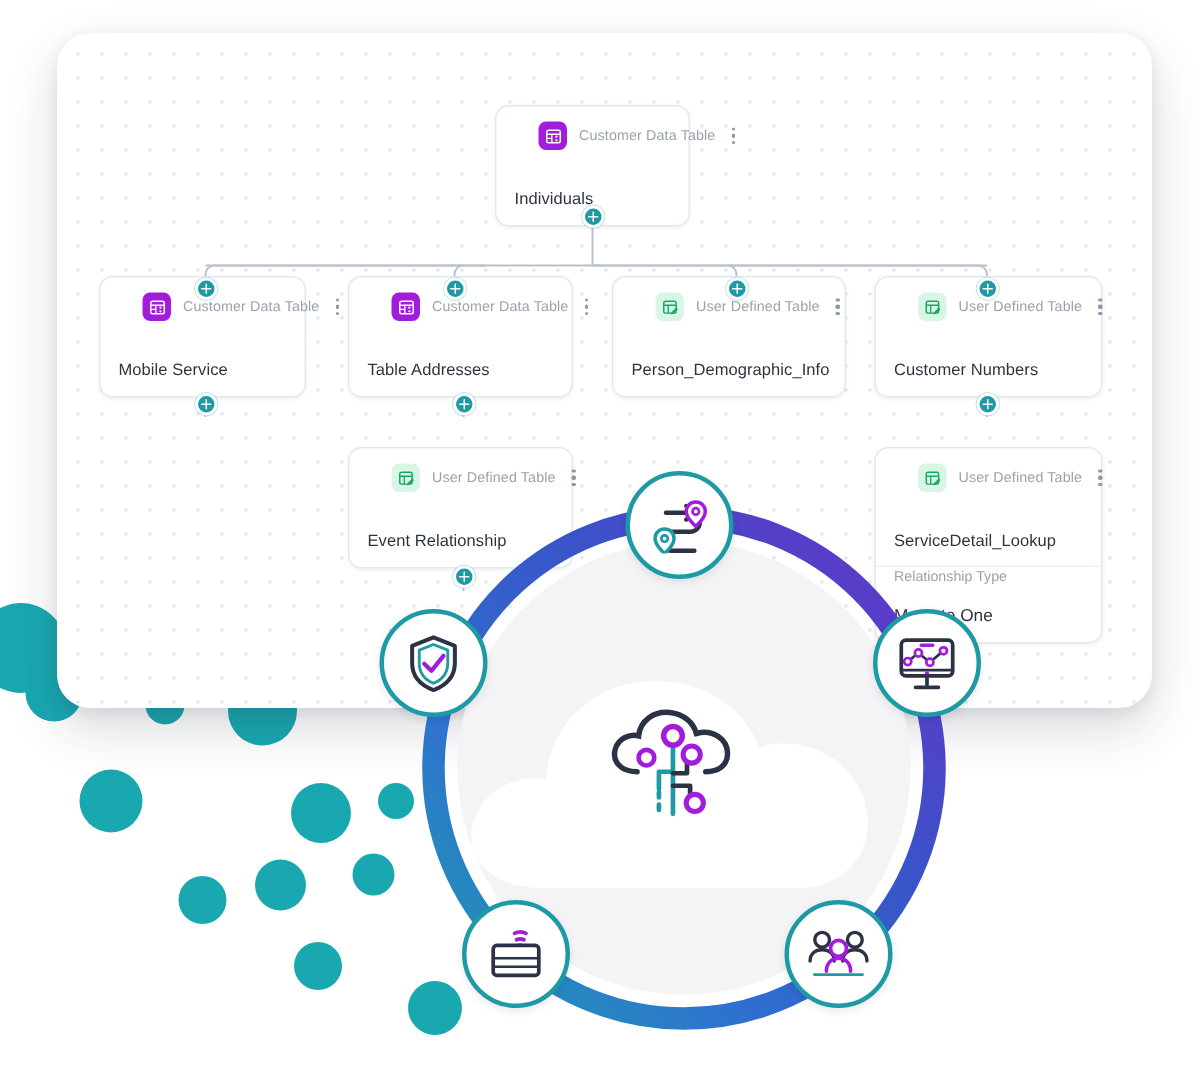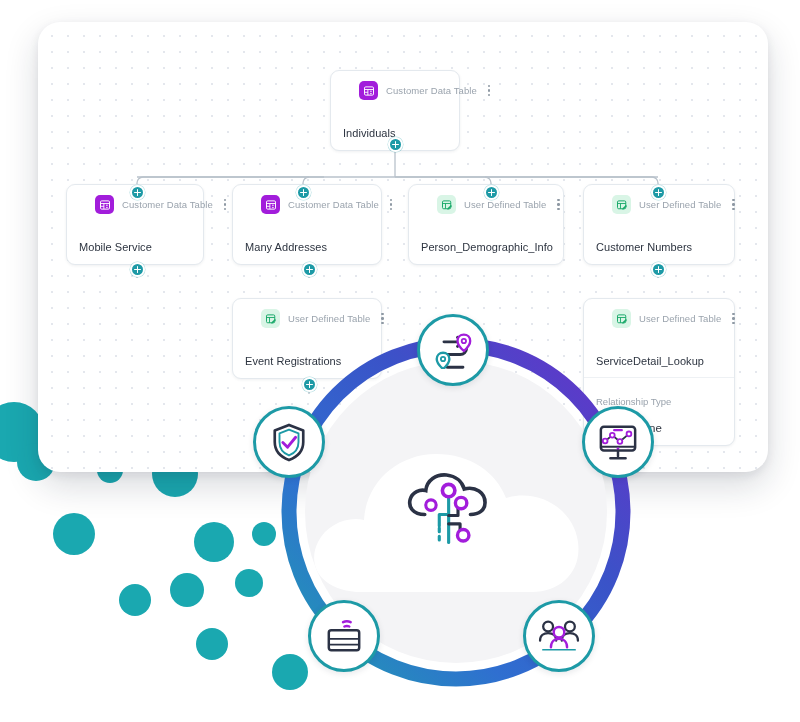--- a/index.html
+++ b/index.html
@@ -33,21 +33,21 @@
   }
   .card-head{display:flex;align-items:center;gap:8px;padding-left:16px;}
   .tile{width:19px;height:19px;border-radius:5px;flex:0 0 auto;display:flex;align-items:center;justify-content:center;}
   .tile.cdt{background:#a21ddb;}
   .tile.udt{background:#d9f5e6;}
   .type-label{font-size:9.5px;color:#9aa3ad;letter-spacing:.1px;white-space:nowrap;}
   .kebab{margin-left:auto;display:flex;flex-direction:column;gap:2px;align-items:center;cursor:pointer;padding:2px 3px;}
   .kebab i{display:block;width:2.4px;height:2.4px;border-radius:50%;background:#8e98a3;}
   .card-title{margin-top:27px;font-size:11px;color:#2d3440;letter-spacing:.05px;}
   .card-sep{margin:10px -12px 0 -12px;height:1px;background:#eef1f4;}
-  .rel-label{margin-top:18px;font-size:9.5px;color:#9aa3ad;}
+  .rel-label{margin-top:1px;font-size:9.5px;color:#9aa3ad;}
   .rel-value{margin-top:15px;font-size:11.5px;color:#2d3440;}
 
   
   .plus{
     position:absolute;width:15px;height:15px;border-radius:50%;
     background:#1d9aa6;border:2px solid #ffffff;box-sizing:border-box;
     display:flex;align-items:center;justify-content:center;cursor:pointer;
     box-shadow:0 0 0 .5px rgba(29,154,166,.35);
   }
   .plus:before,.plus:after{content:"";position:absolute;background:#ffffff;border-radius:1px;}
@@ -183,21 +183,21 @@
               <circle cx="10.6" cy="11.4" r="1" fill="#fff"></circle>
             </svg>
         </span>
         <span class="type-label">Customer Data Table</span>
         <span class="kebab">
             <i></i>
             <i></i>
             <i></i>
           </span>
       </div>
-      <div class="card-title">Many Addresses</div>
+      <div class="card-title">Table Addresses</div>
     </div>
 
     <div class="card" style="left:370px;top:162px;width:156px;">
       <div class="card-head">
         <span class="tile udt">
           <svg width="12" height="12" viewBox="0 0 16 16">
               <rect x="2" y="2.5" width="11" height="10.5" rx="1.6" fill="none" stroke="#17a868" stroke-width="1.3"></rect>
               <path d="M2 6h11M6 6v7" stroke="#17a868" stroke-width="1.2"></path>
               <path d="M10.5 13.6l4.2-4.2-1.5-1.5-4.2 4.2-.6 2.1z" fill="#17a868"></path>
             </svg>
@@ -240,21 +240,21 @@
               <path d="M10.5 13.6l4.2-4.2-1.5-1.5-4.2 4.2-.6 2.1z" fill="#17a868"></path>
             </svg>
         </span>
         <span class="type-label">User Defined Table</span>
         <span class="kebab">
             <i></i>
             <i></i>
             <i></i>
           </span>
       </div>
-      <div class="card-title">Event Registrations</div>
+      <div class="card-title">Event Relationship</div>
     </div>
 
     <div class="card" style="left:545px;top:276px;width:152px;">
       <div class="card-head">
         <span class="tile udt">
           <svg width="12" height="12" viewBox="0 0 16 16">
               <rect x="2" y="2.5" width="11" height="10.5" rx="1.6" fill="none" stroke="#17a868" stroke-width="1.3"></rect>
               <path d="M2 6h11M6 6v7" stroke="#17a868" stroke-width="1.2"></path>
               <path d="M10.5 13.6l4.2-4.2-1.5-1.5-4.2 4.2-.6 2.1z" fill="#17a868"></path>
             </svg>

